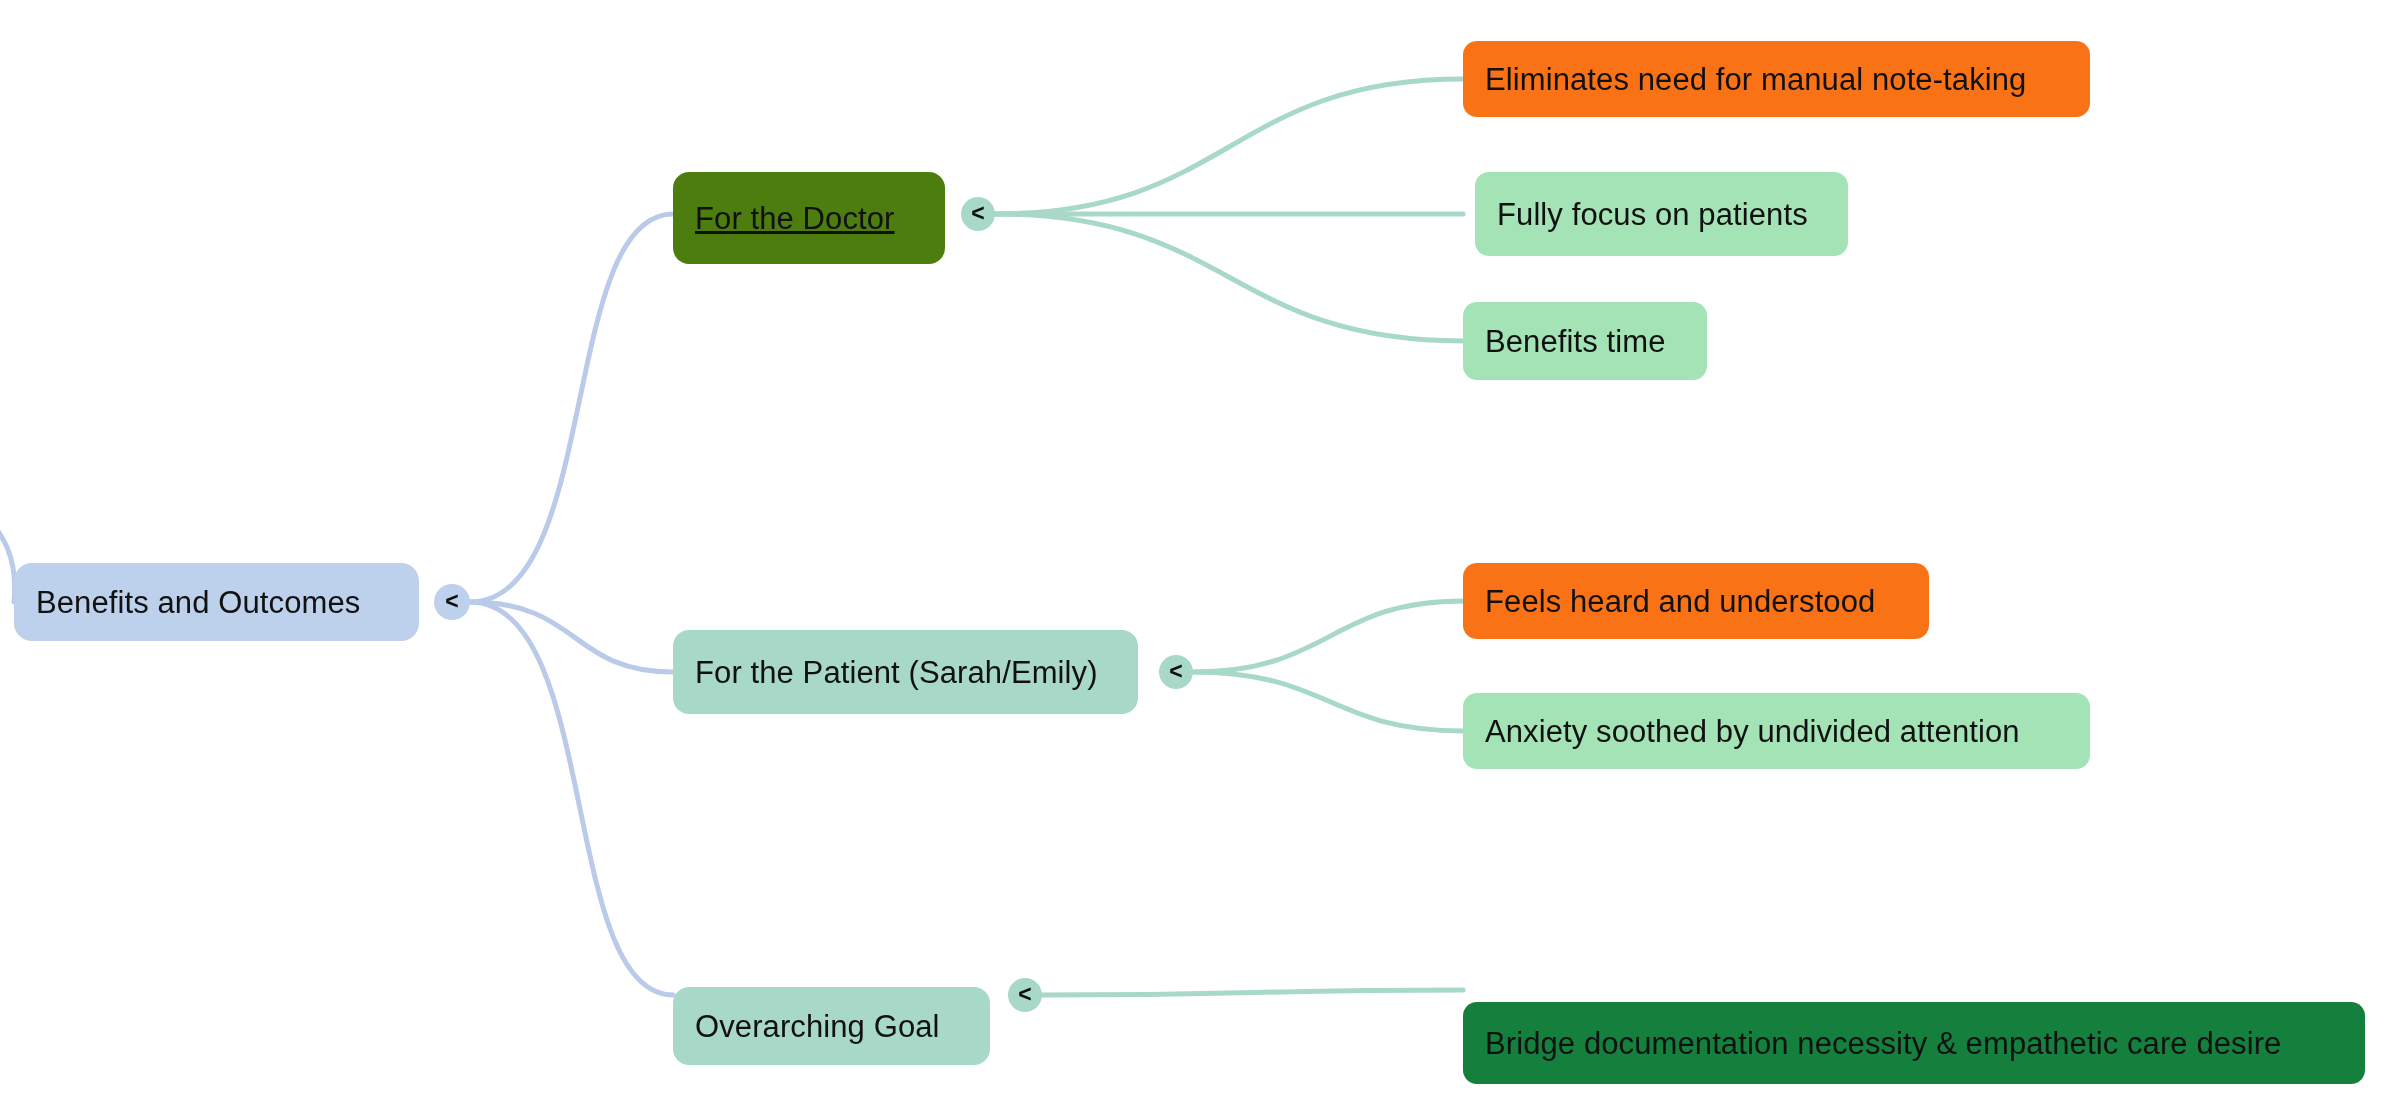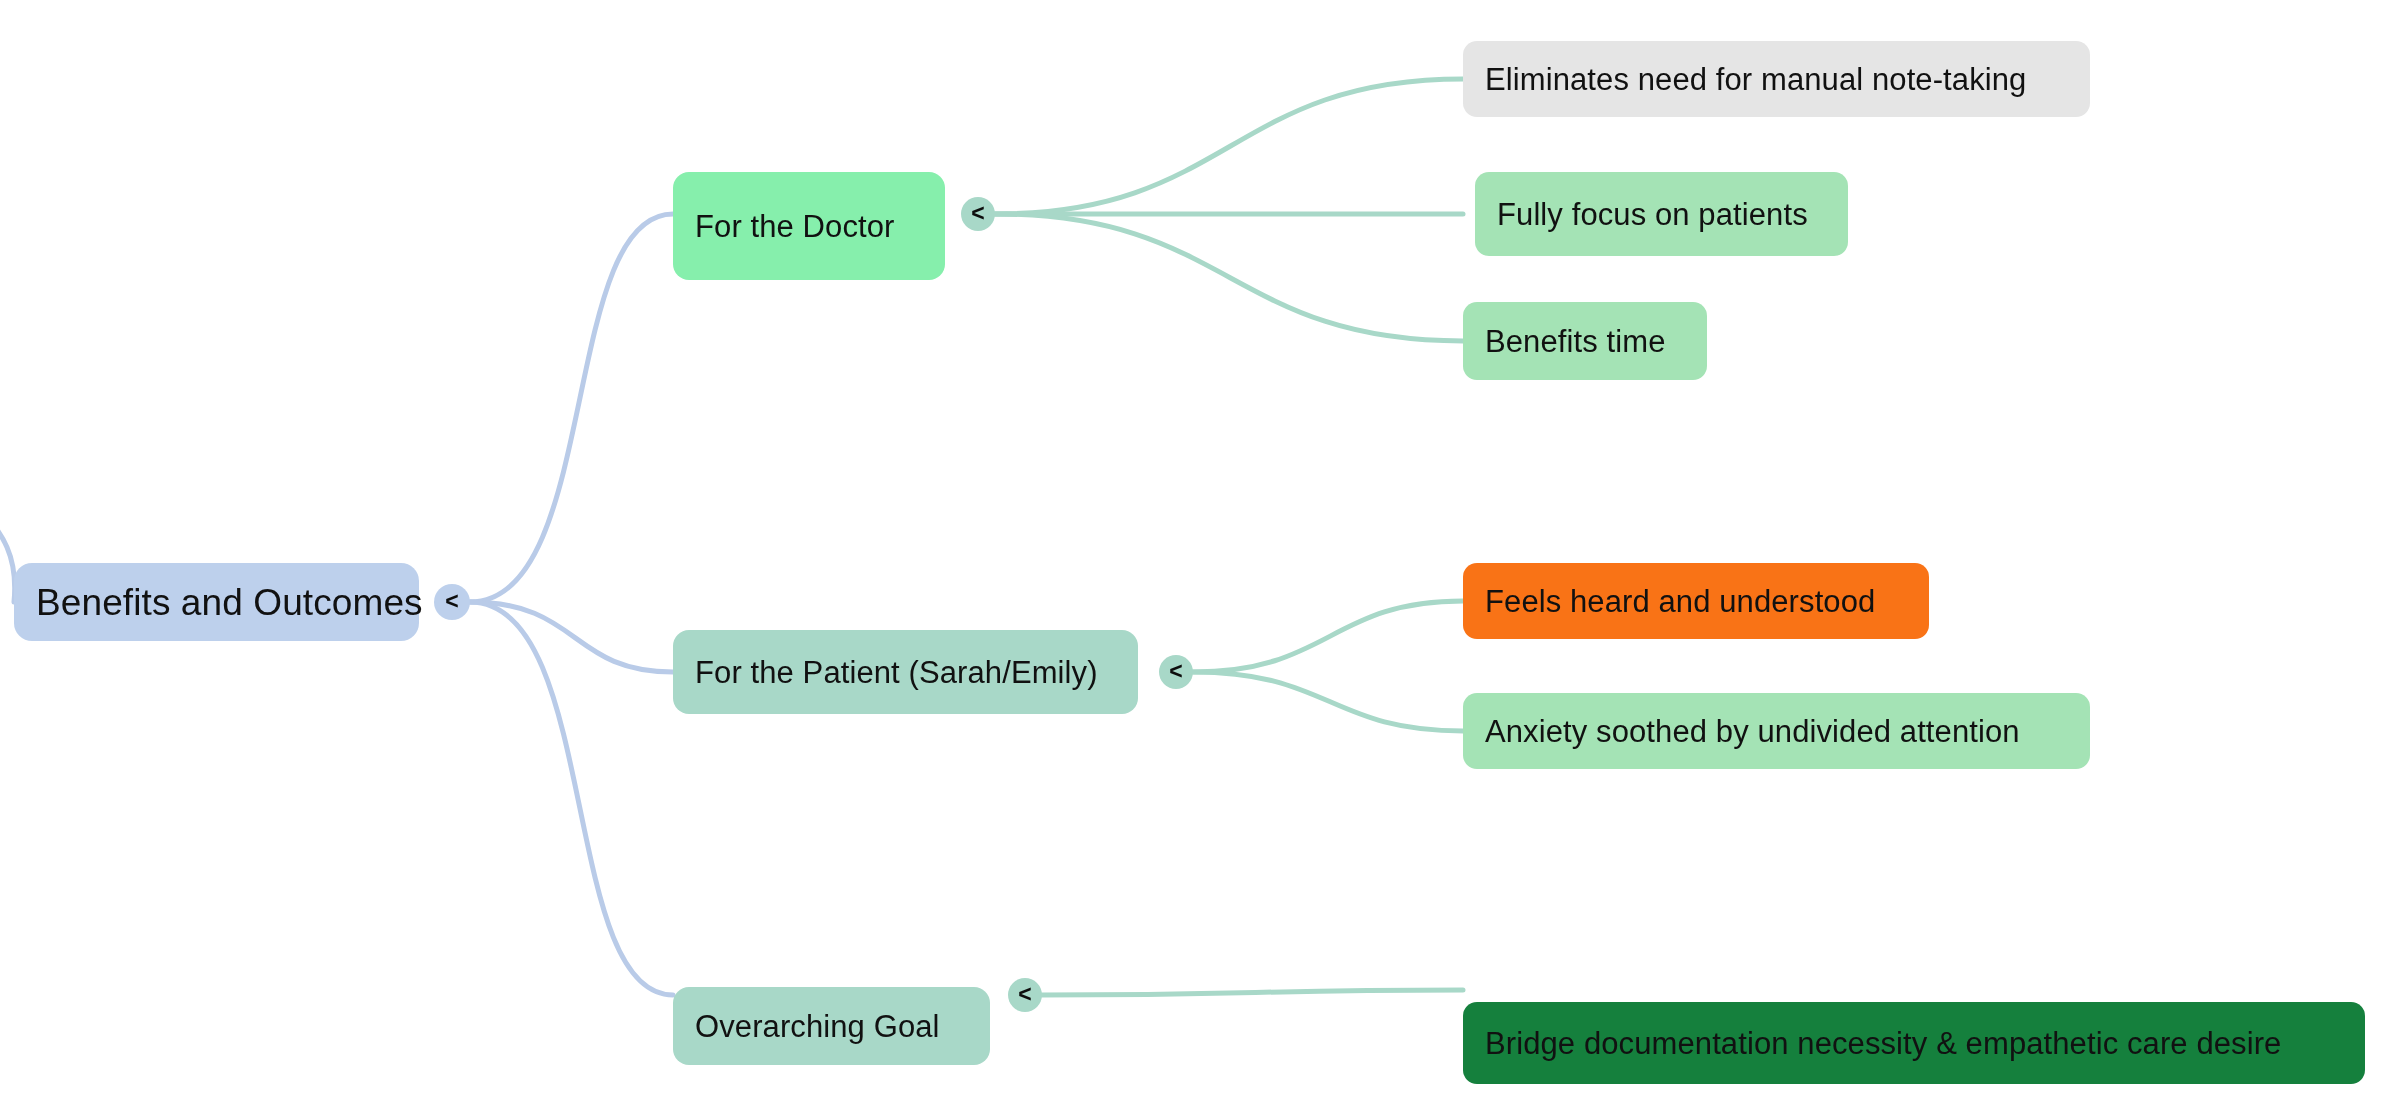--- a/index.html
+++ b/index.html
@@ -40,21 +40,21 @@
     color: #111111;
     line-height: 1;
   }
   .node-label {
     display: block;
     white-space: nowrap;
   }
   .node-root {
     background: #bdd0ec;
     border-radius: 18px;
-    font-size: 37px;
+    font-size: 31px;
     letter-spacing: 0.1px;
   }
   .node-branch {
     background: #a8d8c8;
     border-radius: 16px;
     font-size: 31px;
     letter-spacing: 0.1px;
   }
   .node-leaf {
     background: #a4e3b5;
@@ -111,28 +111,28 @@
     <path d="M 1042 995 C 1250 995 1260 990 1463 990" fill="none" stroke="#a8d8c8" stroke-width="5" stroke-linecap="round"></path>
   </svg>
 
   <div class="node node-root" style="left: 14px; top: 563px; width: 405px; height: 78px; background: rgb(189, 208, 236); color: rgb(17, 17, 17);">
     <span class="node-label">Benefits and Outcomes</span>
   </div>
   <div class="toggle toggle-root" style="left: 434px; top: 584px; width: 36px; height: 36px; background: rgb(189, 208, 236);">
     <span class="toggle-glyph">&lt;</span>
   </div>
 
-  <div class="node node-branch" style="left: 673px; top: 172px; width: 272px; height: 108px; background: #86efac; color: rgb(17, 17, 17);">
+  <div class="node node-branch" style="left: 673px; top: 172px; width: 272px; height: 92px; background: #4d7c0f; color: rgb(17, 17, 17); text-decoration: underline;">
     <span class="node-label">For the Doctor</span>
   </div>
   <div class="toggle toggle-branch" style="left: 961px; top: 197px; width: 34px; height: 34px; background: rgb(168, 216, 200);">
     <span class="toggle-glyph">&lt;</span>
   </div>
 
-  <div class="node node-leaf" style="left: 1463px; top: 41px; width: 627px; height: 76px; background: #e5e5e5; color: rgb(17, 17, 17);">
+  <div class="node node-leaf" style="left: 1463px; top: 41px; width: 627px; height: 76px; background: #f97316; color: rgb(17, 17, 17);">
     <span class="node-label">Eliminates need for manual note-taking</span>
   </div>
   <div class="node node-leaf" style="left: 1463px; top: 172px; width: 373px; height: 84px; background: rgb(164, 227, 181); color: rgb(17, 17, 17); margin-left: 12px;">
     <span class="node-label">Fully focus on patients</span>
   </div>
   <div class="node node-leaf" style="left: 1463px; top: 302px; width: 244px; height: 78px; background: rgb(164, 227, 181); color: rgb(17, 17, 17);">
     <span class="node-label">Benefits time</span>
   </div>
 
   <div class="node node-branch" style="left: 673px; top: 630px; width: 465px; height: 84px; background: rgb(168, 216, 200); color: rgb(17, 17, 17);">

